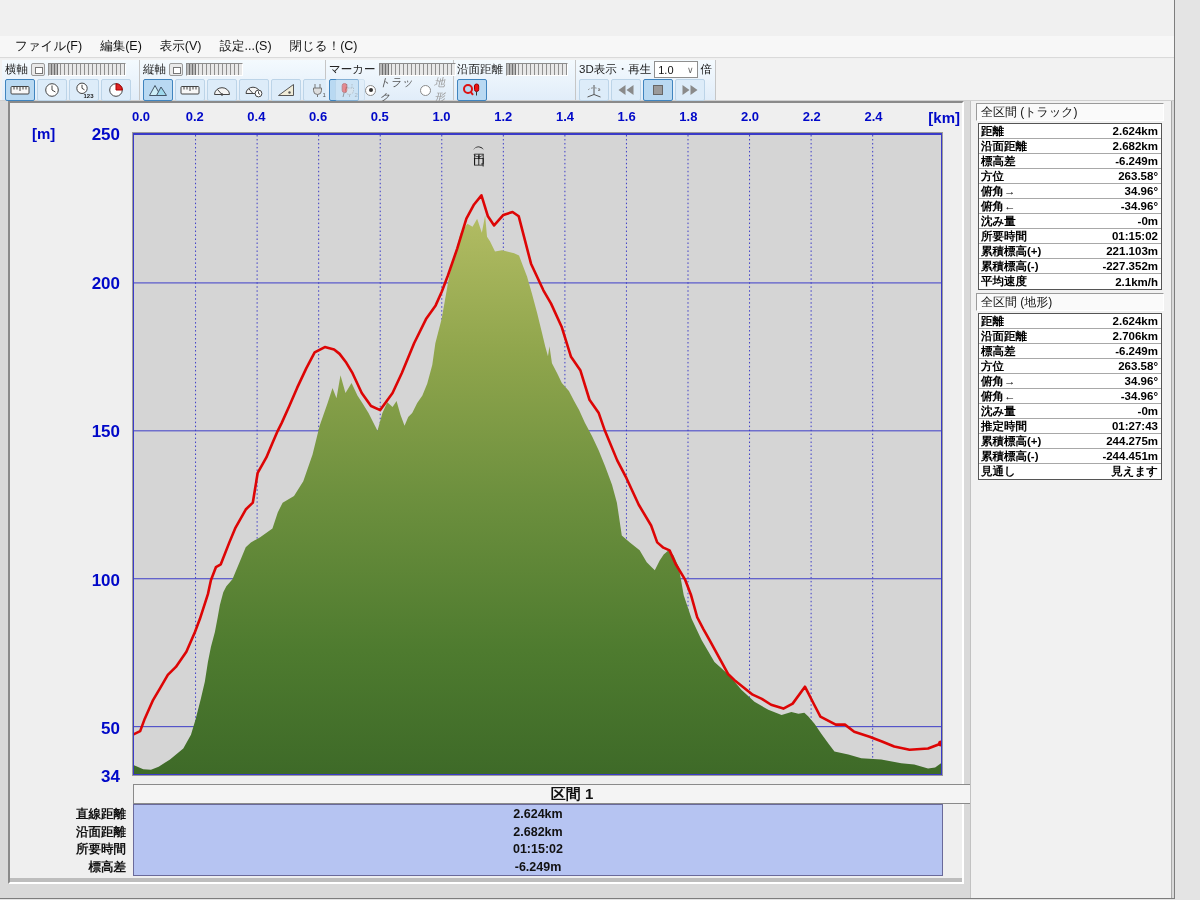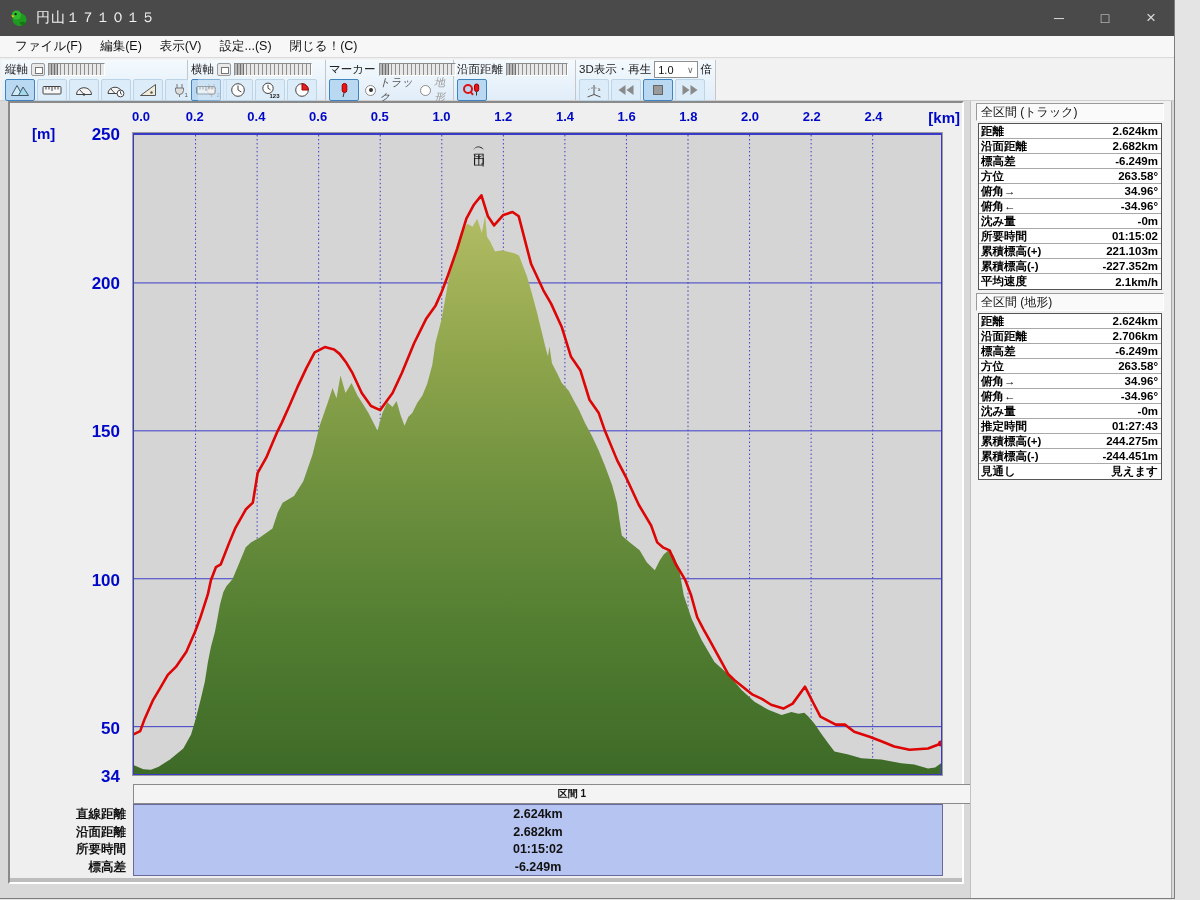--- a/index.html
+++ b/index.html
@@ -48,66 +48,91 @@
 
   .chart-panel { position:absolute; left:8px; top:0; width:956px; height:783px; background:#efefef; border:2px solid; border-color:#8a8a8a #ffffff #ffffff #8a8a8a; }
   .xt-label { position:absolute; width:40px; text-align:center; font-size:13px; font-weight:bold; color:#0008c8; top:6px; }
   .unit-label { position:absolute; font-size:15px; font-weight:bold; color:#0008c8; }
   .yt-label { position:absolute; left:58px; width:52px; text-align:right; font-size:17px; font-weight:bold; color:#0008c8; }
 
   .plot { position:absolute; left:123px; top:30px; width:809px; height:642px; background:#d5d5d5; border:1px solid #3a3ac8; border-top-width:2px; outline:1px solid #9b9b9b; }
   .plot svg { position:absolute; left:0; top:0; width:100%; height:100%; display:block; }
   .summit-label { position:absolute; left:340px; top:8px; writing-mode:vertical-rl; font-size:12px; color:#111; letter-spacing:1px; line-height:1; }
 
-  .seg-header { position:absolute; left:123px; top:681px; width:878px; height:20px; background:#f4f4f4; border:1px solid #8a8a8a; text-align:center; font-size:10px; font-weight:bold; color:#111; line-height:18px; }
+  .seg-header { position:absolute; left:123px; top:681px; width:878px; height:20px; background:#f4f4f4; border:1px solid #8a8a8a; text-align:center; font-size:15px; font-weight:bold; color:#111; line-height:18px; }
   .seg-blue { position:absolute; left:123px; top:701px; width:810px; height:72px; background:#b6c4f2; border:1px solid #6a6a9a; }
   .seg-value { position:absolute; left:0; width:100%; text-align:center; font-size:12.5px; font-weight:bold; color:#111; height:17px; }
   .seg-label { position:absolute; left:0; width:116px; text-align:right; font-size:12.5px; font-weight:bold; color:#111; height:17px; }
   .panel-bottom-strip { position:absolute; left:0; top:775px; width:952px; height:4px; background:#bdbdbd; }
 
   .stats-panel { position:absolute; left:970px; top:0; width:202px; height:797px; background:#f1f1f1; border-left:1px solid #c2c2c2; border-right:1px solid #a9a9a9; }
   .stats-title { position:absolute; left:5px; width:188px; height:18px; background:#fafafa; border:1px solid; border-color:#9a9a9a #ffffff #ffffff #9a9a9a; font-size:12px; color:#111; padding-left:4px; line-height:16px; }
   .stats-table { position:absolute; left:7px; width:184px; background:#fff; border:1px solid #555; }
   .stat-row { height:15px; display:flex; justify-content:space-between; align-items:center; border-bottom:1px solid #a8a8a8; padding:0 3px 0 2px; }
   .stat-row:last-child { border-bottom:none; }
   .stat-label { font-size:11.5px; font-weight:bold; color:#000; white-space:nowrap; }
   .stat-value { font-size:11.5px; font-weight:bold; color:#000; white-space:nowrap; }
 </style>
 </head>
 <body>
 
 <div class="window">
 
-  <div class="titlebar">
-    <span class="app-icon">
-      <svg viewBox="0 0 18 18" width="18" height="18">
-        <ellipse cx="9.5" cy="10.5" rx="7" ry="6.5" fill="#1f9c1f"></ellipse>
-        <circle cx="6.5" cy="6" r="4.6" fill="#2dbb2d"></circle>
-        <circle cx="5.6" cy="5.2" r="1.1" fill="#111"></circle>
-        <path d="M1.2 6.2 5 6.8 2.4 8.4Z" fill="#e6c619"></path>
-        <path d="M9 13.5c3-1.2 6-.8 7.4 1l-4.2 2.2Z" fill="#147514"></path>
-      </svg>
-    </span>
-    <span class="win-title">円山１７１０１５</span>
-    <div class="win-controls">
-      <div class="win-btn">─</div>
-      <div class="win-btn">□</div>
-      <div class="win-btn close">×</div>
-    </div>
-  </div>
 
   <div class="menubar" id="menubar">
       <div class="menu-item">ファイル(F)</div>
       <div class="menu-item">編集(E)</div>
       <div class="menu-item">表示(V)</div>
       <div class="menu-item">設定...(S)</div>
       <div class="menu-item">閉じる！(C)</div>
     </div>
 
   <div class="toolbar" id="toolbar">
+      <div class="tgroup" style="width: 138px;">
+        <div class="tg-row1">
+          <span class="tg-label">横軸</span>
+          <div class="mini-btn"></div>
+          <div class="tslider" style="width: 78px;"></div>
+        </div>
+        <div class="tg-row2">
+          <div class="tbtn selected">
+            <span style="display: flex;">
+              <svg viewBox="0 0 20 16">
+                <rect x="1" y="4.5" width="18" height="7.5" rx="1" fill="#f7f7f7" stroke="#444"></rect>
+                <path d="M4 4.5v3M7 4.5v3M10 4.5v4.5M13 4.5v3M16 4.5v3" stroke="#444" fill="none"></path>
+              </svg>
+            </span>
+          </div>
+          <div class="tbtn">
+            <span style="display: flex;">
+              <svg viewBox="0 0 20 16">
+                <circle cx="10" cy="8" r="6.3" fill="#fff" stroke="#444"></circle>
+                <path d="M10 8V3.5M10 8l3.4 2" stroke="#444" fill="none"></path>
+              </svg>
+            </span>
+          </div>
+          <div class="tbtn">
+            <span style="display: flex;">
+              <svg viewBox="0 0 20 16">
+                <circle cx="8" cy="6.3" r="5.2" fill="#fff" stroke="#444"></circle>
+                <path d="M8 6.3V2.8M8 6.3l2.5 1.5" stroke="#444" fill="none"></path>
+                <text x="9.5" y="15.5" font-size="6" font-weight="bold" fill="#222">123</text>
+              </svg>
+            </span>
+          </div>
+          <div class="tbtn">
+            <span style="display: flex;">
+              <svg viewBox="0 0 20 16">
+                <circle cx="10" cy="8" r="6.3" fill="#fff" stroke="#444"></circle>
+                <path d="M10 8V1.7A6.3 6.3 0 0 1 16.3 8Z" fill="#d22" stroke="#a00"></path>
+              </svg>
+            </span>
+          </div>
+        </div>
+      </div>
       <div class="tgroup" style="width: 186px;">
         <div class="tg-row1">
           <span class="tg-label">縦軸</span>
           <div class="mini-btn"></div>
           <div class="tslider" style="width: 57px;"></div>
         </div>
         <div class="tg-row2">
           <div class="tbtn selected">
             <span style="display: flex;">
               <svg viewBox="0 0 20 16">
@@ -161,62 +186,20 @@
               </svg>
             </span>
           </div>
           <div class="tbtn disabled">
             <span style="display: flex;">
               <svg viewBox="0 0 20 16">
                 <path d="M7 2v4M12 2v4" stroke="#aaa" stroke-dasharray="1.5 1"></path>
                 <path d="M5.5 6h8v2.5a4 4 0 0 1-8 0Z" fill="#eee" stroke="#aaa" stroke-dasharray="1.5 1"></path>
                 <path d="M9.5 12.5v2.5" stroke="#aaa"></path>
                 <text x="14.5" y="15" font-size="6" fill="#999">2</text>
-              </svg>
-            </span>
-          </div>
-        </div>
-      </div>
-      <div class="tgroup" style="width: 138px;">
-        <div class="tg-row1">
-          <span class="tg-label">横軸</span>
-          <div class="mini-btn"></div>
-          <div class="tslider" style="width: 78px;"></div>
-        </div>
-        <div class="tg-row2">
-          <div class="tbtn selected">
-            <span style="display: flex;">
-              <svg viewBox="0 0 20 16">
-                <rect x="1" y="4.5" width="18" height="7.5" rx="1" fill="#f7f7f7" stroke="#444"></rect>
-                <path d="M4 4.5v3M7 4.5v3M10 4.5v4.5M13 4.5v3M16 4.5v3" stroke="#444" fill="none"></path>
-              </svg>
-            </span>
-          </div>
-          <div class="tbtn">
-            <span style="display: flex;">
-              <svg viewBox="0 0 20 16">
-                <circle cx="10" cy="8" r="6.3" fill="#fff" stroke="#444"></circle>
-                <path d="M10 8V3.5M10 8l3.4 2" stroke="#444" fill="none"></path>
-              </svg>
-            </span>
-          </div>
-          <div class="tbtn">
-            <span style="display: flex;">
-              <svg viewBox="0 0 20 16">
-                <circle cx="8" cy="6.3" r="5.2" fill="#fff" stroke="#444"></circle>
-                <path d="M8 6.3V2.8M8 6.3l2.5 1.5" stroke="#444" fill="none"></path>
-                <text x="9.5" y="15.5" font-size="6" font-weight="bold" fill="#222">123</text>
-              </svg>
-            </span>
-          </div>
-          <div class="tbtn">
-            <span style="display: flex;">
-              <svg viewBox="0 0 20 16">
-                <circle cx="10" cy="8" r="6.3" fill="#fff" stroke="#444"></circle>
-                <path d="M10 8V1.7A6.3 6.3 0 0 1 16.3 8Z" fill="#d22" stroke="#a00"></path>
               </svg>
             </span>
           </div>
         </div>
       </div>
       <div class="tgroup" style="width: 128px;">
         <div class="tg-row1">
           <span class="tg-label">マーカー</span>
           <div class="tslider" style="width: 77px;"></div>
         </div>

